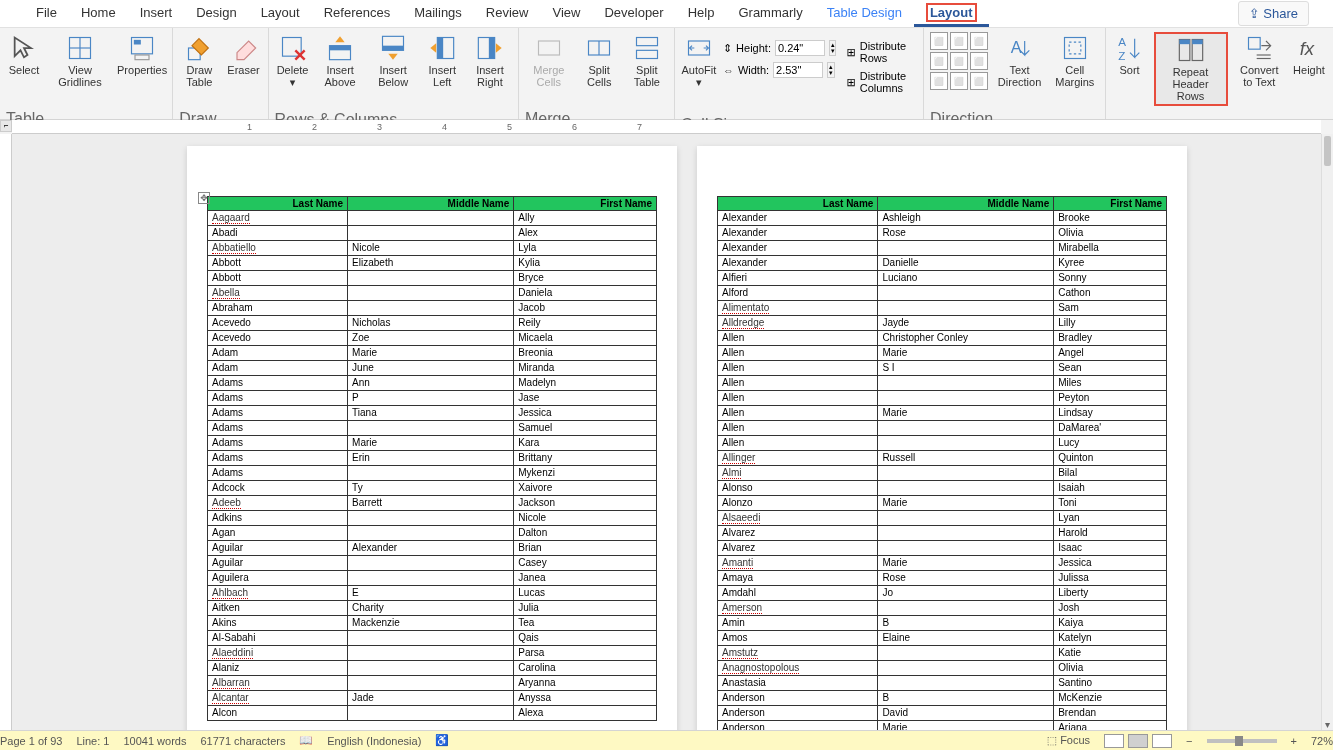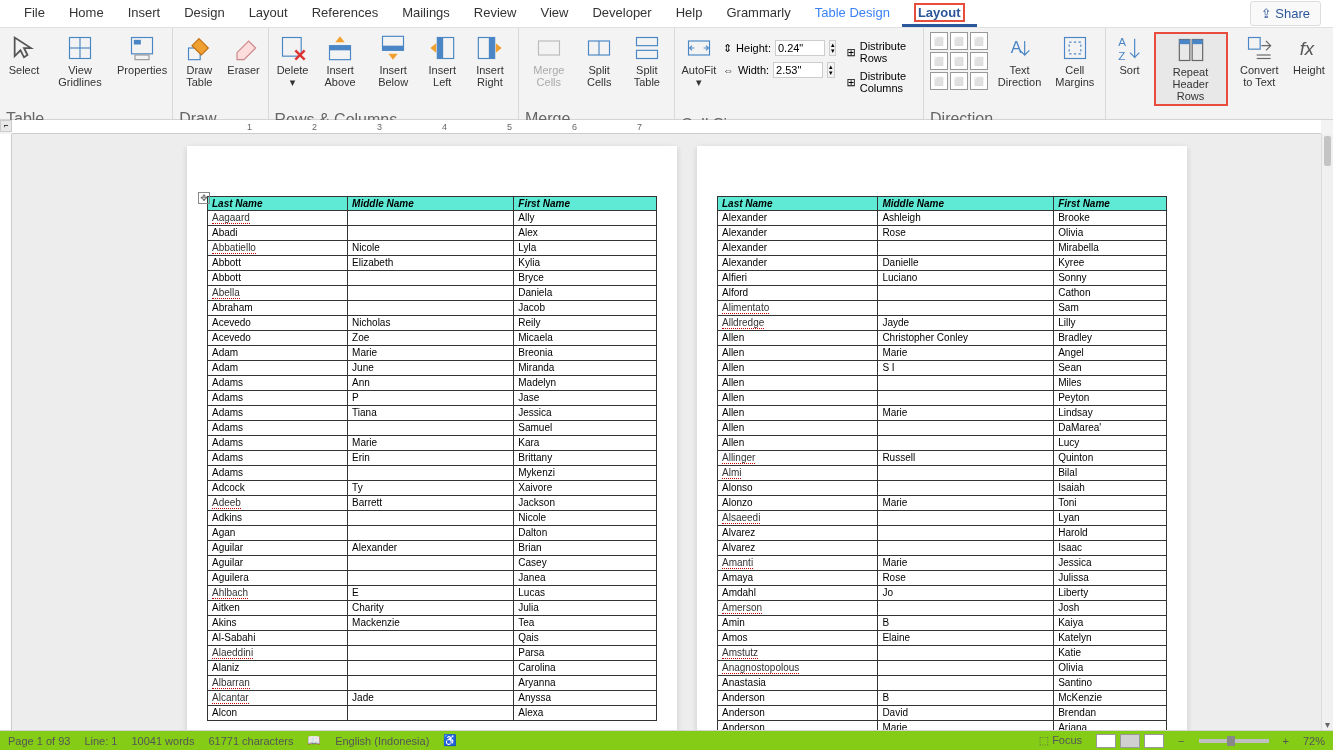--- a/index.html
+++ b/index.html
@@ -1,19 +1,19 @@
 <!DOCTYPE html>
 <html><head>
 <meta charset="utf-8">
 <style>
 * { margin: 0; padding: 0; box-sizing: border-box; font-family: "Segoe UI", Arial, sans-serif; }
 body { background: #f3f3f3; width: 1333px; height: 750px; overflow: hidden; position: relative; }
 
 
-.menu-bar { background: #fff; height: 28px; display: flex; align-items: center; padding: 0 12px; border-bottom: 1px solid #e1e1e1; }
+.menu-bar { background: #fff; height: 28px; display: flex; align-items: center; padding: 0 24px; border-bottom: 1px solid #e1e1e1; }
 .menu-item { padding: 4px 12px; font-size: 13px; cursor: pointer; color: #333; }
 .menu-item.active { color: #2b579a; border-bottom: 3px solid #2b579a; font-weight: 600; }
 .menu-item.selected { color: #3b82f6; }
 .highlight-box { border: 2px solid #e74c3c; padding: 0 2px; }
 .share-btn { margin-left: auto; padding: 4px 10px; font-size: 13px; color: #2b579a; background: #f9f9f9; border: 1px solid #ddd; border-radius: 3px; }
 
 
 .ribbon { background: #f3f3f3; height: 92px; display: flex; border-bottom: 1px solid #d4d4d4; }
 .ribbon-group { display: flex; flex-direction: column; border-right: 1px solid #d9d9d9; padding: 4px 6px 2px; position: relative; }
 .ribbon-group-items { display: flex; align-items: flex-start; gap: 6px; flex: 1; }
@@ -40,31 +40,31 @@
 .h-ruler-content { position: relative; height: 100%; margin-left: 175px; display: flex; align-items: center; }
 .h-tick { position: absolute; font-size: 9px; }
 .v-ruler { position: absolute; top: 134px; left: 0; width: 12px; bottom: 20px; background: #fff; border-right: 1px solid #ccc; }
 
 
 .doc-area { position: absolute; top: 134px; left: 12px; right: 12px; bottom: 20px; background: #ededed; overflow: hidden; display: flex; gap: 20px; padding: 12px 0 0 175px; }
 .page { background: #fff; width: 490px; height: 620px; box-shadow: 0 2px 6px rgba(0,0,0,0.15); padding: 50px 20px 10px 20px; position: relative; }
 .page .move-handle { position: absolute; top: 46px; left: 11px; width: 12px; height: 12px; border: 1px solid #888; display: flex; align-items: center; justify-content: center; font-size: 9px; color: #666; }
 
 .data-table { border-collapse: collapse; width: 100%; font-size: 10px; }
-.data-table th { background: #5eead4; border: 1px solid #333; padding: 1px 4px; text-align: left; font-weight: bold; font-style: italic; }
+.data-table th { background: #22c55e; border: 1px solid #333; padding: 1px 4px; text-align: right; font-weight: bold; }
 .data-table td { border: 1px solid #333; padding: 1px 4px; height: 14px; line-height: 12px; }
 .data-table td.underlined { color: #333; margin-top: 45px; }
 .data-table td.underlined span { border-bottom: 1px dotted #c00; }
 
 .scrollbar-v { position: absolute; top: 134px; right: 0; width: 12px; bottom: 20px; background: #f0f0f0; border-left: 1px solid #ddd; }
 .scrollbar-v .thumb { position: absolute; top: 2px; left: 2px; right: 2px; height: 30px; background: #c4c4c4; border-radius: 2px; }
 .scrollbar-v .arrow { position: absolute; left: 0; right: 0; text-align: center; font-size: 10px; color: #666; }
 
 
-.status-bar { position: absolute; bottom: 0; left: 0; right: 0; height: 20px; background: #84cc16; border-top: 1px solid #d4d4d4; display: flex; align-items: center; font-size: 11px; color: #555; padding: 0 8px; gap: 14px; }
+.status-bar { position: absolute; bottom: 0; left: 0; right: 0; height: 20px; background: #fef9c3; border-top: 1px solid #d4d4d4; display: flex; align-items: center; font-size: 11px; color: #555; padding: 0 0; gap: 14px; }
 .status-bar .spacer { flex: 1; }
 .view-icons { display: flex; gap: 4px; }
 .view-icon { width: 20px; height: 14px; border: 1px solid #999; background: #fff; }
 .view-icon.active { background: #d0d0d0; }
 .zoom-slider { width: 70px; height: 4px; background: #c0c0c0; position: relative; }
 .zoom-slider .thumb { position: absolute; left: 40%; top: -3px; width: 8px; height: 10px; background: #888; }
 
 svg { display: block; }
 </style>
 </head>

